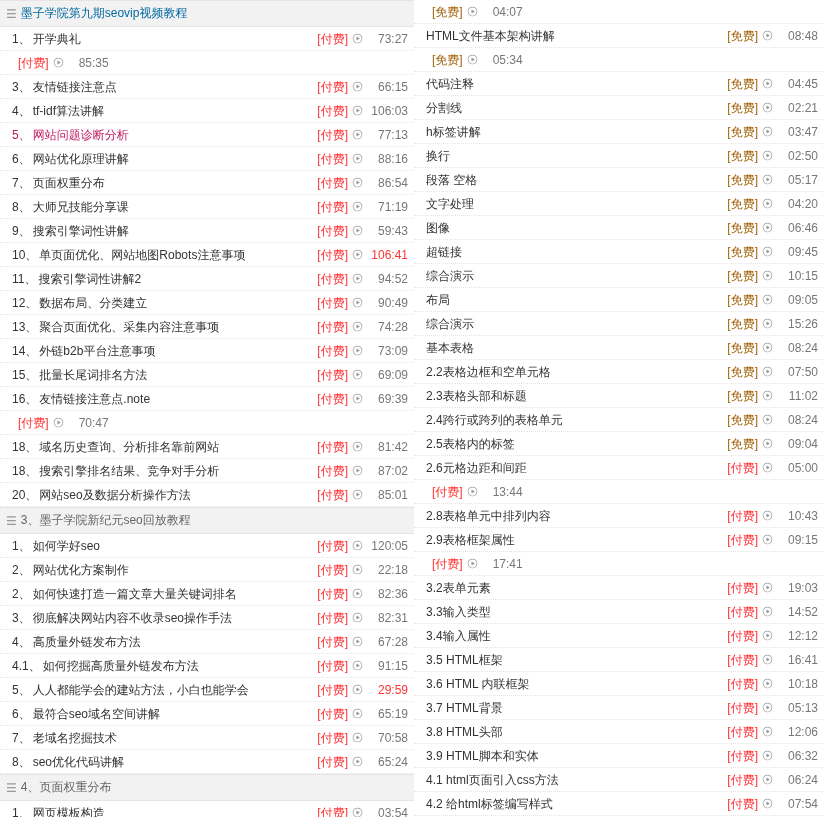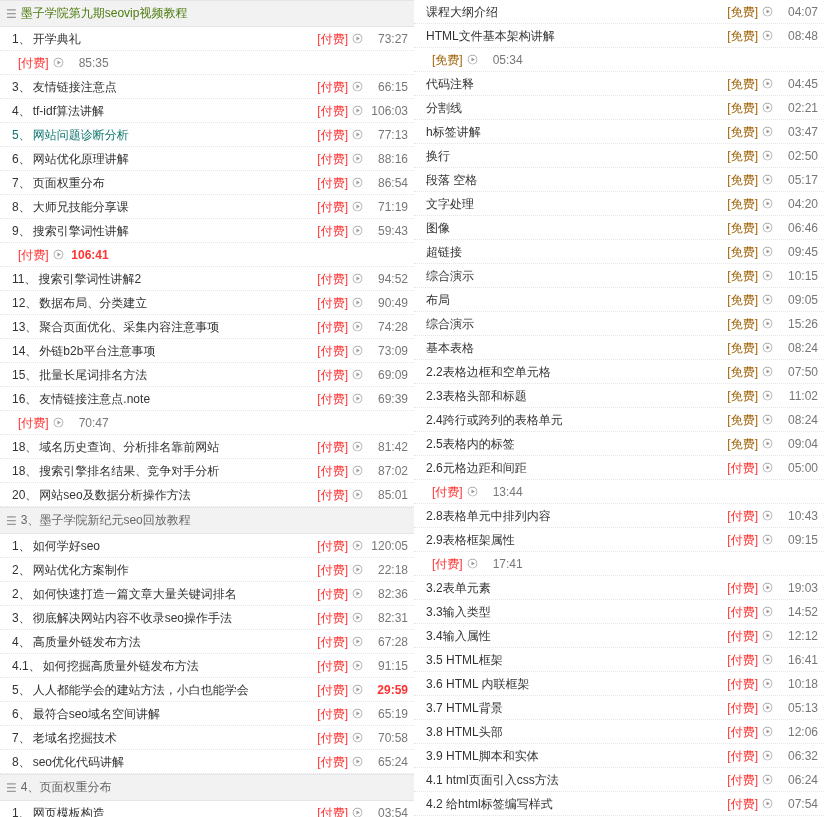--- a/index.html
+++ b/index.html
@@ -10,37 +10,37 @@
   .section-header {
     background: #f2f2f2;
     border-top: 1px solid #e5e5e5;
     border-bottom: 1px solid #e5e5e5;
     padding: 4px 6px;
     display: flex;
     align-items: center;
     color: #666;
   }
   .section-header .h-icon { margin-right: 4px; color: #999; font-size: 12px; }
-  .section-header .h-title.orange { color: #4d7c0f; }
+  .section-header .h-title.orange { color: #0369a1; }
   .row {
     display: flex;
     align-items: center;
     padding: 3px 6px 3px 12px;
     border-bottom: 1px dotted #e5e5e5;
     line-height: 18px;
     height: 24px;
   }
   .row .title { flex: 1; white-space: nowrap; overflow: hidden; text-overflow: ellipsis; }
-  .row .title.link { color: #0f766e; cursor: pointer; }
+  .row .title.link { color: #be185d; cursor: pointer; }
   .row .tag { color: #ff3333; margin-left: 6px; }
   .row .tag.green { color: #a16207; }
   .row .play { color: #999; margin: 0 3px 0 4px; display: inline-flex; align-items: center; }
   .row .play svg { width: 11px; height: 11px; fill: #999; }
   .row .dur { color: #777; min-width: 42px; text-align: right; }
-  .row .dur.red { color: #ff3333; font-weight: bold; }
+  .row .dur.red { color: #ff3333; }
   .row .num { margin-right: 2px; }
 </style>
 </head>
 <body>
 
 <div class="columns">
   <div class="col-left" id="col-left">
       <div class="section-header">
         <span class="h-icon">☰</span>
         <span class="h-title orange">墨子学院第九期seovip视频教程</span>
@@ -128,20 +128,21 @@
         <span class="title"><span class="num">9、</span><span>搜索引擎词性讲解</span></span>
         <span class="tag">[付费]</span>
         <span class="play">
           <svg viewBox="0 0 16 16">
             <path d="M8 1a7 7 0 100 14A7 7 0 008 1zm0 1a6 6 0 110 12A6 6 0 018 2zm-1.5 3v6l5-3-5-3z"></path>
           </svg>
         </span>
         <span class="dur">59:43</span>
       </div>
       <div class="row">
+        <span class="title"><span class="num">10、</span><span>单页面优化、网站地图Robots注意事项</span></span>
         <span class="tag">[付费]</span>
         <span class="play">
           <svg viewBox="0 0 16 16">
             <path d="M8 1a7 7 0 100 14A7 7 0 008 1zm0 1a6 6 0 110 12A6 6 0 018 2zm-1.5 3v6l5-3-5-3z"></path>
           </svg>
         </span>
         <span class="dur red">106:41</span>
       </div>
       <div class="row">
         <span class="title"><span class="num">11、</span><span>搜索引擎词性讲解2</span></span>
@@ -356,21 +357,20 @@
         <span class="play">
           <svg viewBox="0 0 16 16">
             <path d="M8 1a7 7 0 100 14A7 7 0 008 1zm0 1a6 6 0 110 12A6 6 0 018 2zm-1.5 3v6l5-3-5-3z"></path>
           </svg>
         </span>
         <span class="dur">03:54</span>
       </div>
     </div>
   <div class="col-right" id="col-right">
       <div class="row">
-        <span class="title"><span>课程大纲介绍</span></span>
         <span class="tag green">[免费]</span>
         <span class="play">
           <svg viewBox="0 0 16 16">
             <path d="M8 1a7 7 0 100 14A7 7 0 008 1zm0 1a6 6 0 110 12A6 6 0 018 2zm-1.5 3v6l5-3-5-3z"></path>
           </svg>
         </span>
         <span class="dur">04:07</span>
       </div>
       <div class="row">
         <span class="title"><span>HTML文件基本架构讲解</span></span>

